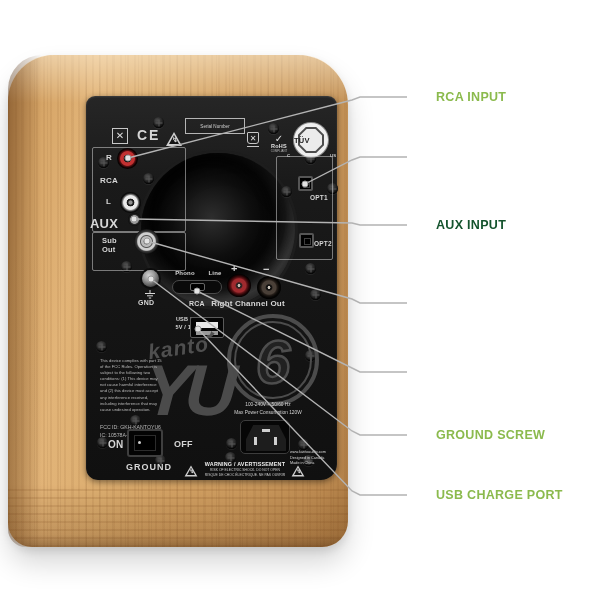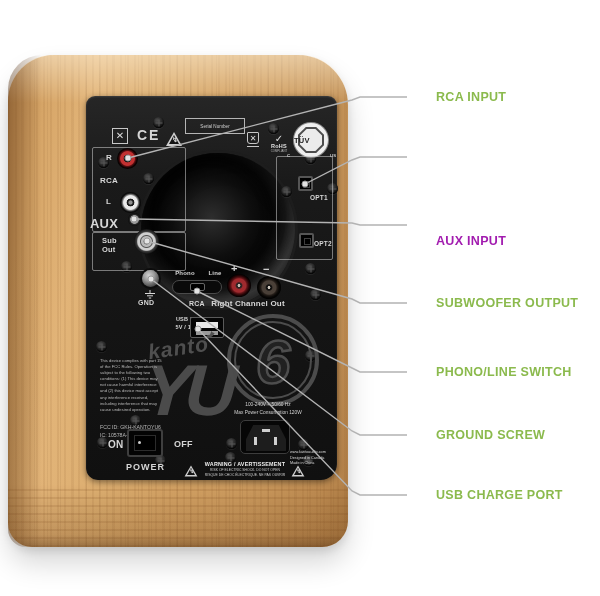--- a/index.html
+++ b/index.html
@@ -224,21 +224,21 @@
     <div class="abs tinytxt" style="left:14px;top:262px;width:64px;font-size:4.2px;line-height:1.45">This device complies with part 15 of the FCC Rules. Operation is subject to the following two conditions: (1) This device may not cause harmful interference and (2) this device must accept any interference received, including interference that may cause undesired operation.</div>
     <div class="abs tinytxt" style="left:14px;top:328px;font-size:5.2px">FCC ID: GKH-KANTOYU6</div>
     <div class="abs tinytxt" style="left:14px;top:336px;font-size:5.2px">IC: 10578A-KANTOYU6</div>
 
     <div class="abs tlabel" style="left:22px;top:343px;font-size:10px">ON</div>
     <div class="abs rocker" style="left:41px;top:333px">
       <div class="abs rocker-in"></div>
       <div class="abs rocker-dot"></div>
     </div>
     <div class="abs tlabel" style="left:88px;top:343px;font-size:9px">OFF</div>
-    <div class="abs tlabel" style="left:40px;top:366px;font-size:9px;letter-spacing:1px">POWER</div>
+    <div class="abs tlabel" style="left:40px;top:366px;font-size:9px;letter-spacing:1px">GROUND</div>
 
     <div class="abs" style="left:128px;top:306px;width:108px;text-align:center;font-size:4.8px;color:#d2d2d2">100-240V ~ 50/60 Hz</div>
     <div class="abs" style="left:128px;top:314px;width:108px;text-align:center;font-size:4.8px;color:#d2d2d2">Max Power Consumption 120W</div>
     <div class="abs iec" style="left:154px;top:324px">
       <div class="abs iec-inner"></div>
       <div class="abs iec-pin" style="left:21px;top:8px;width:8px;height:3px"></div>
       <div class="abs iec-pin" style="left:13px;top:16px;width:3px;height:8px"></div>
       <div class="abs iec-pin" style="left:33px;top:16px;width:3px;height:8px"></div>
     </div>
 
@@ -276,19 +276,17 @@
       <circle cx="305" cy="184" r="3"></circle>
       <circle cx="134" cy="219" r="3"></circle>
       <circle cx="147" cy="241" r="3"></circle>
       <circle cx="197" cy="291" r="3"></circle>
       <circle cx="151" cy="279" r="3"></circle>
       <circle cx="198" cy="329" r="3"></circle>
     </g>
   </svg>
 
   <div class="abs callout-label" style="top: 88px; color: rgb(139, 186, 77);">RCA INPUT</div>
-  <div class="abs callout-label" style="top: 232px; color: #a21caf;">AUX INPUT</div>
-  <div class="abs callout-label" style="top: 294px; color: rgb(139, 186, 77);">SUBWOOFER OUTPUT</div>
-  <div class="abs callout-label" style="top: 363px; color: rgb(139, 186, 77);">PHONO/LINE SWITCH</div>
+  <div class="abs callout-label" style="top: 216px; color: #14532d;">AUX INPUT</div>
   <div class="abs callout-label" style="top: 486px; color: rgb(139, 186, 77);">USB CHARGE PORT</div>
   <div class="abs callout-label" style="top: 426px; color: rgb(139, 186, 77);">GROUND SCREW</div>
 
 </div>
 
 </body></html>

